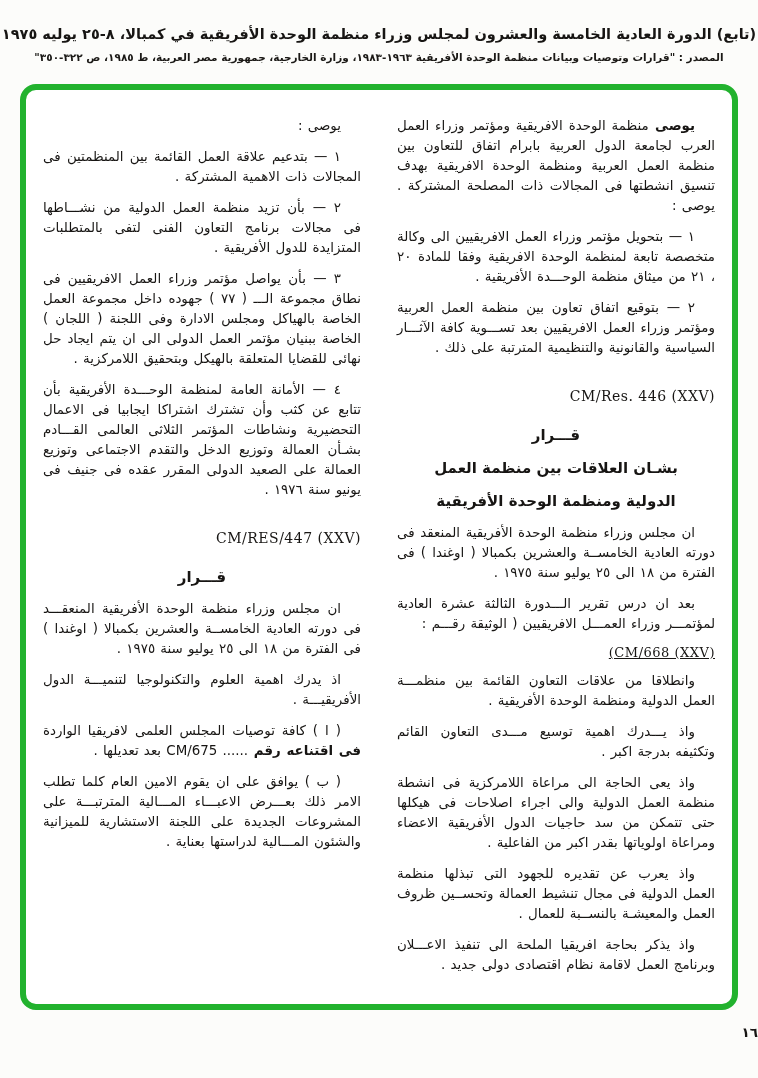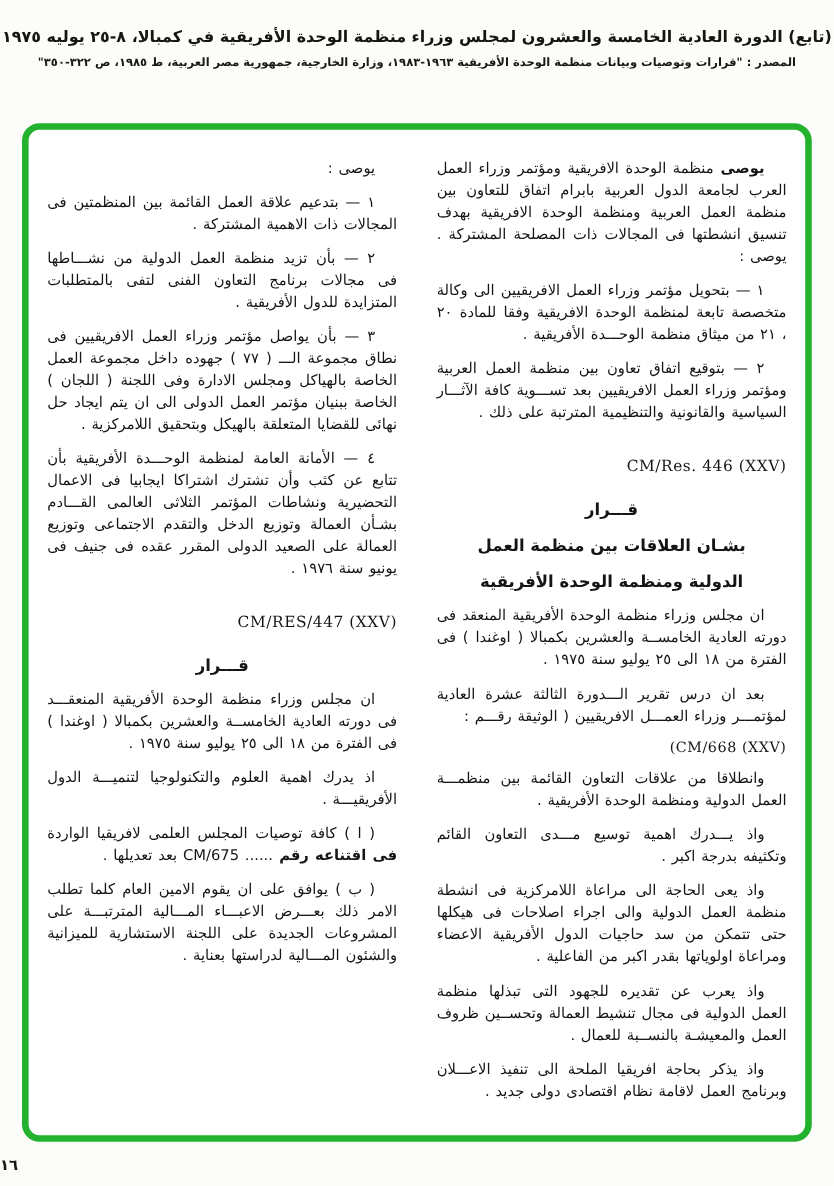--- a/index.html
+++ b/index.html
@@ -7,21 +7,21 @@
     --paper:#fcfcfa;
   }
   html,body{margin:0;padding:0;}
   body{
     width:758px;height:1078px;overflow:hidden;
     background:var(--paper);color:var(--ink);
     font-family:"DejaVu Sans",sans-serif;
   }
   
   .header{
-    height:112px;box-sizing:border-box;
+    height:84px;box-sizing:border-box;
     padding-top:26px;text-align:center;direction:rtl;
   }
   .header .title{
     font-size:14.5px;font-weight:bold;letter-spacing:0;
   }
   .header .source{
     font-size:10.5px;font-weight:bold;margin-top:9px;color:#1b1916;
   }
   
   .frame{
@@ -38,28 +38,28 @@
     text-align:justify;text-indent:20px;
     margin:0 0 11px 0;
     word-spacing:1px;
   }
   .docref{
     font-family:"DejaVu Serif",serif;
     font-size:14px;font-weight:500;
     direction:ltr;text-align:right;text-indent:0;
     margin:30px 0 20px 0;letter-spacing:.5px;
   }
-  .docref.inline{margin:0 0 11px 0;font-size:13px;}
+  .docref.inline{margin:0 0 11px 0;font-size:13px;text-decoration:underline;}
   .heading{
     font-weight:bold;text-align:center;text-indent:0;
     font-size:15px;line-height:23px;margin:0 0 10px 0;
   }
   
   .footer{
-    text-align:left;margin-top:14px;
+    text-align:right;margin-top:14px;
     font-size:13.5px;font-weight:bold;direction:rtl;
   }
 </style>
 </head>
 <body>
 
 <div class="page">
 
   <div class="header">
     <div class="title">(تابع) الدورة العادية الخامسة والعشرون لمجلس وزراء منظمة الوحدة الأفريقية في كمبالا، ٨-٢٥ يوليه ١٩٧٥</div>

